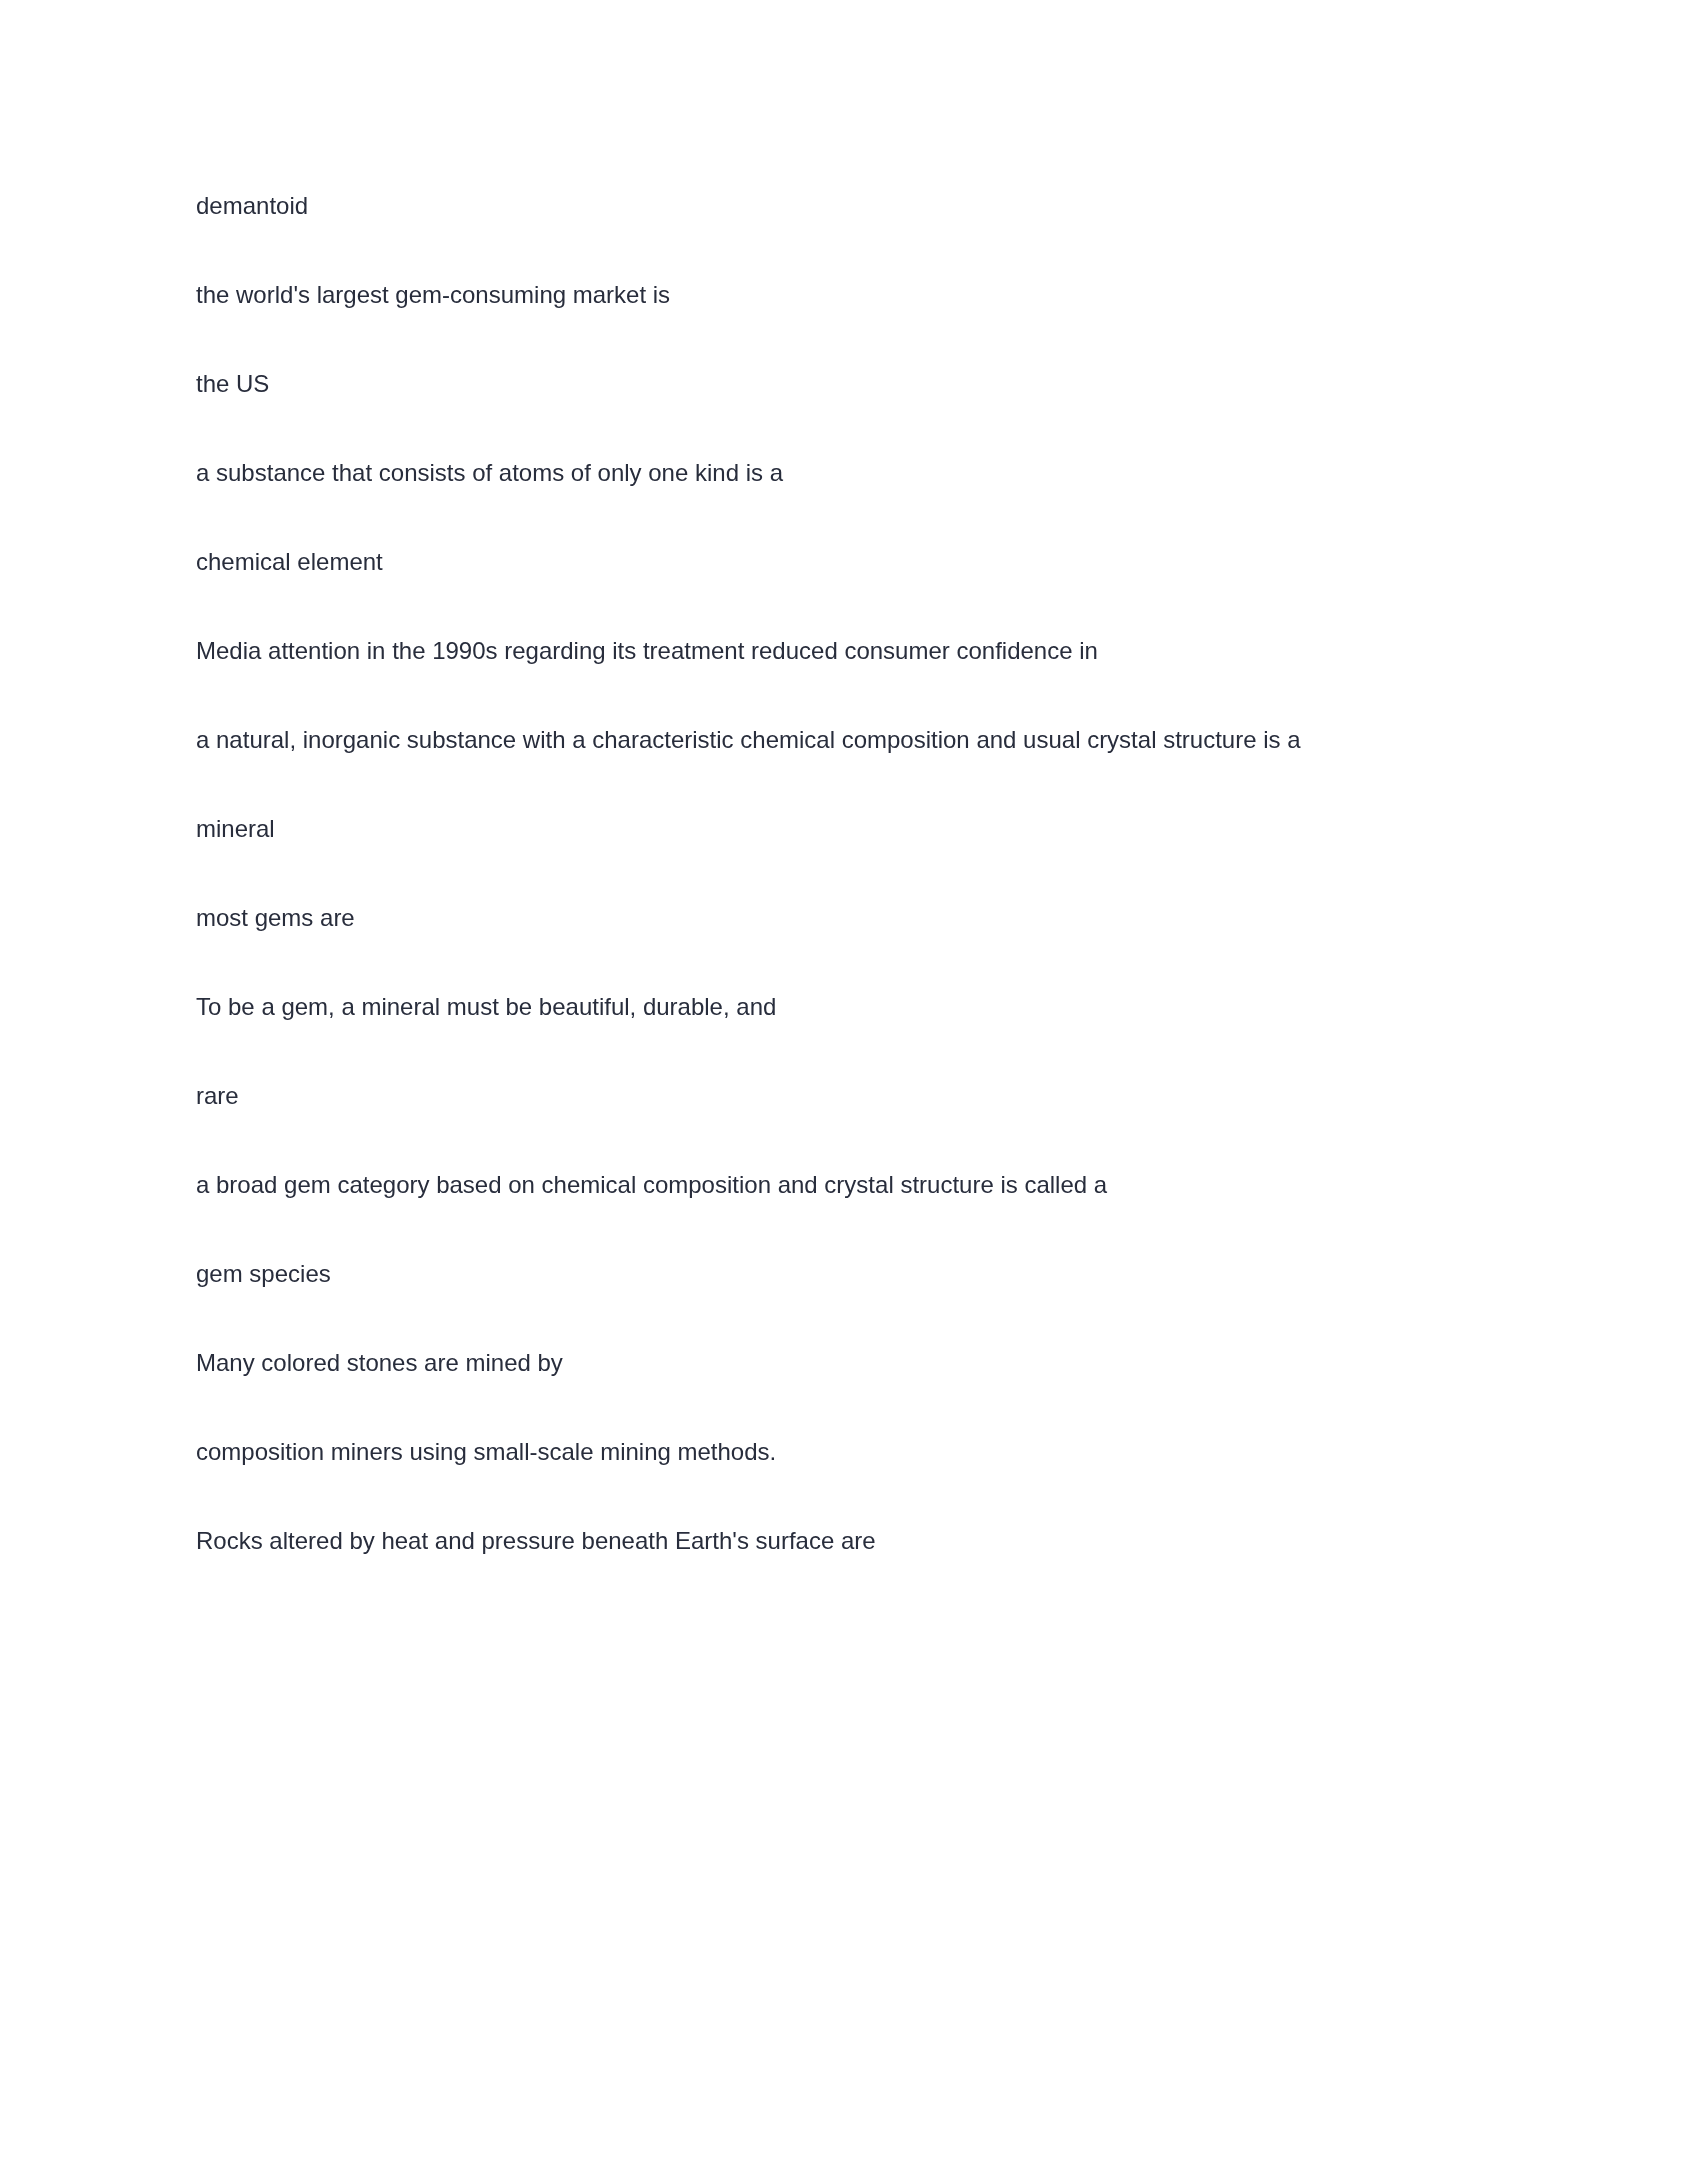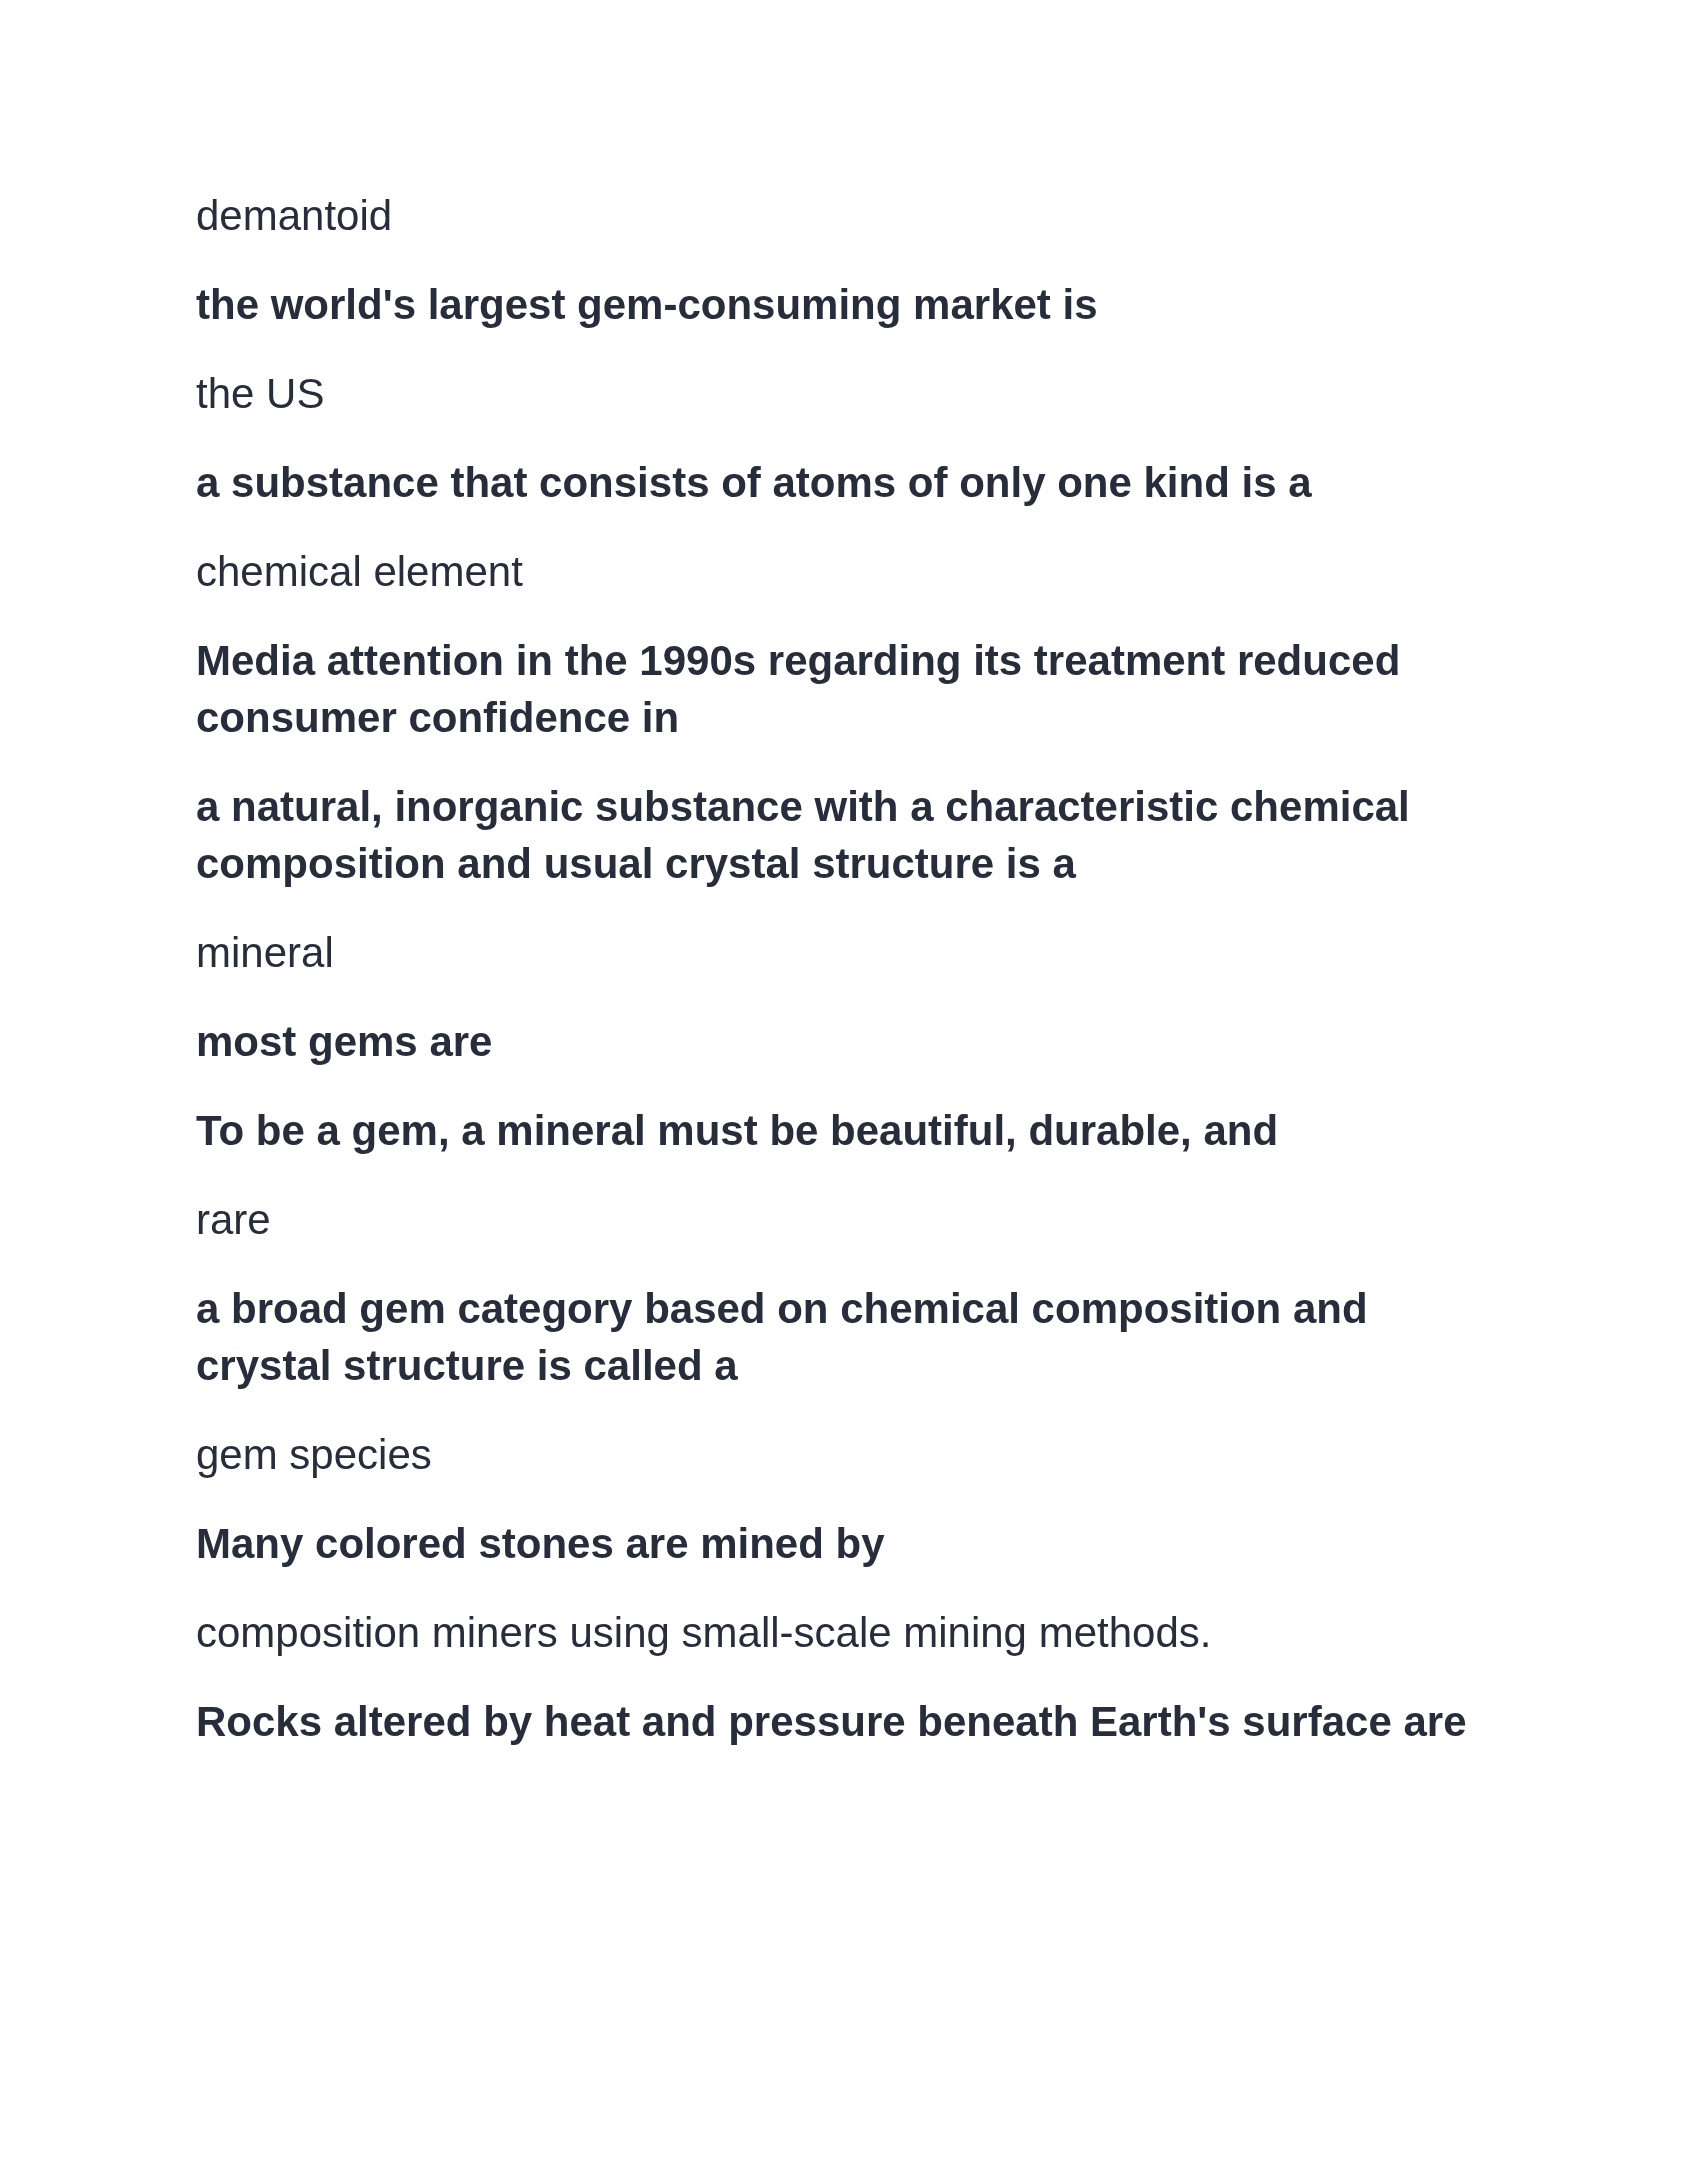--- a/index.html
+++ b/index.html
@@ -1,28 +1,28 @@
 <!DOCTYPE html>
 <html><head>
 <meta charset="utf-8">
 <style>
   html, body { margin: 0; padding: 0; background: #ffffff; }
   body { width: 1683px; height: 2178px; position: relative; overflow: hidden; }
   .page {
     position: absolute;
     left: 196px;
-    top: 187px;
+    top: 177px;
     width: 1287px;
     font-family: "Liberation Sans", sans-serif;
     color: #282d3c;
-    font-size: 42px;
+    font-size: 24px;
     line-height: 57px;
   }
   .entry { margin: 0 0 32px 0; }
-  .term { font-weight: bold; }
+  .term { font-weight: normal; }
   .definition { font-weight: normal; }
 </style>
 </head>
 <body>
 
 <div class="page">
   <p class="entry definition">demantoid</p>
   <p class="entry term">the world's largest gem-consuming market is</p>
   <p class="entry definition">the US</p>
   <p class="entry term">a substance that consists of atoms of only one kind is a</p>

